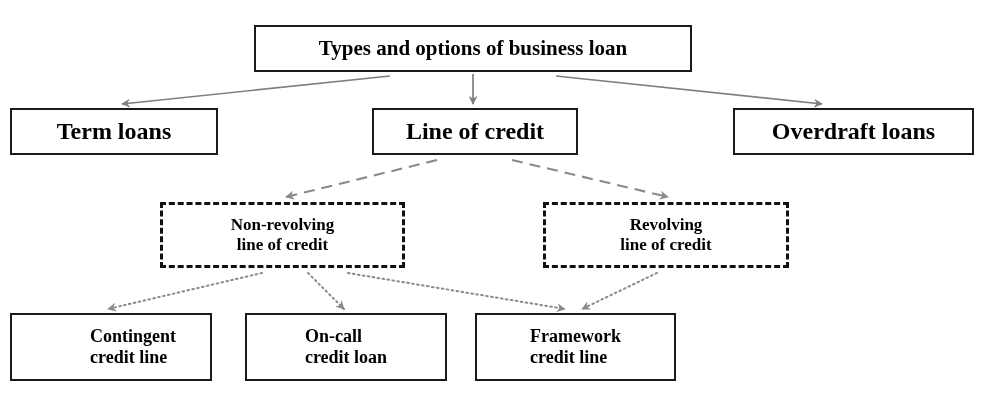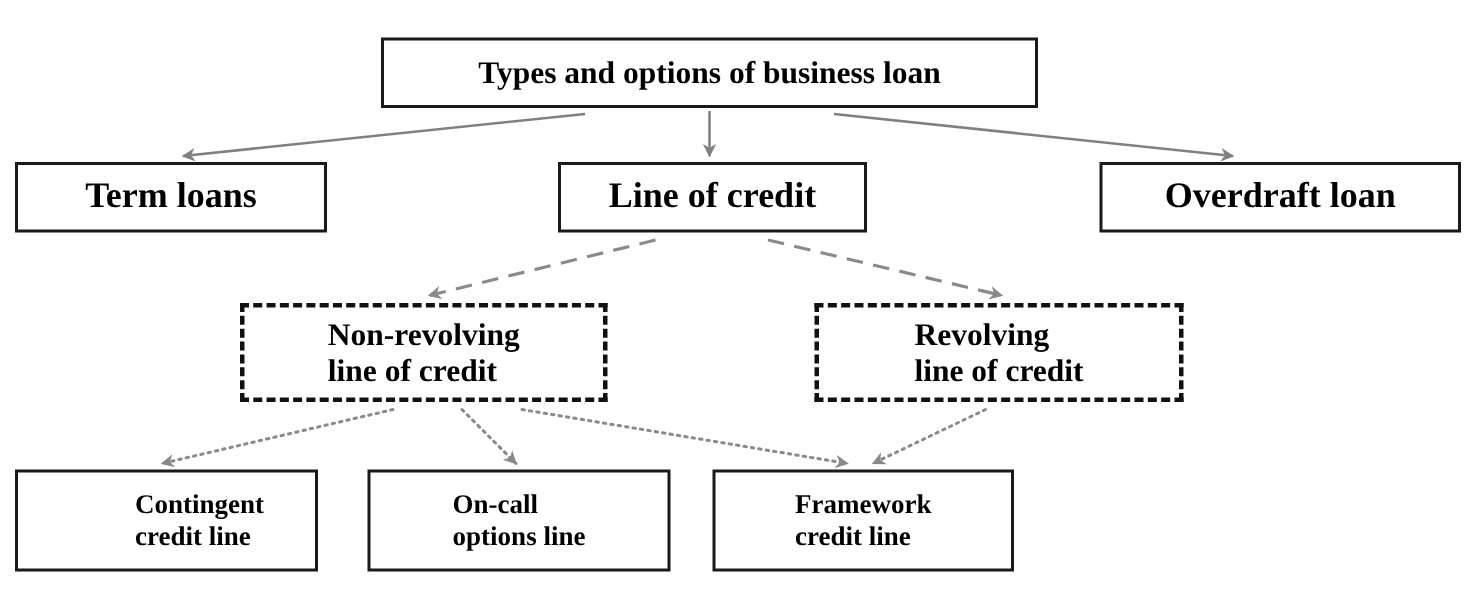--- a/index.html
+++ b/index.html
@@ -49,22 +49,22 @@
   }
   .node.root .label {
     font-size: 21px;
     text-align: center;
   }
   .node.level2 .label {
     font-size: 24px;
     text-align: center;
   }
   .node.level3 .label {
-    font-size: 21px;
-    text-align: left;
+    font-size: 17px;
+    text-align: center;
   }
   .node.level4 .label {
     font-size: 18px;
     text-align: left;
   }
 </style>
 </head>
 <body>
 
 <div id="diagram">
@@ -93,35 +93,35 @@
 <div class="node solid root" style="left: 254px; top: 25px; width: 438px; height: 47px;">
       <div class="label">Types and options of business loan</div>
     </div>
     <div class="node solid level2" style="left: 10px; top: 108px; width: 208px; height: 47px;">
       <div class="label">Term loans</div>
     </div>
     <div class="node solid level2" style="left: 372px; top: 108px; width: 206px; height: 47px;">
       <div class="label">Line of credit</div>
     </div>
     <div class="node solid level2" style="left: 733px; top: 108px; width: 241px; height: 47px;">
-      <div class="label">Overdraft loan</div>
+      <div class="label">Overdraft loans</div>
     </div>
     <div class="node dashed level3" style="left: 160px; top: 202px; width: 245px; height: 66px;">
       <div class="label">Non-revolving
 line of credit</div>
     </div>
     <div class="node dashed level3" style="left: 543px; top: 202px; width: 246px; height: 66px;">
       <div class="label">Revolving
 line of credit</div>
     </div>
     <div class="node solid level4" style="left: 10px; top: 313px; width: 202px; height: 68px; padding-left: 44px;">
       <div class="label">Contingent
 credit line</div>
     </div>
     <div class="node solid level4" style="left: 245px; top: 313px; width: 202px; height: 68px;">
       <div class="label">On-call
-options line</div>
+credit loan</div>
     </div>
     <div class="node solid level4" style="left: 475px; top: 313px; width: 201px; height: 68px;">
       <div class="label">Framework
 credit line</div>
     </div>
   </div>
 
 </body></html>

